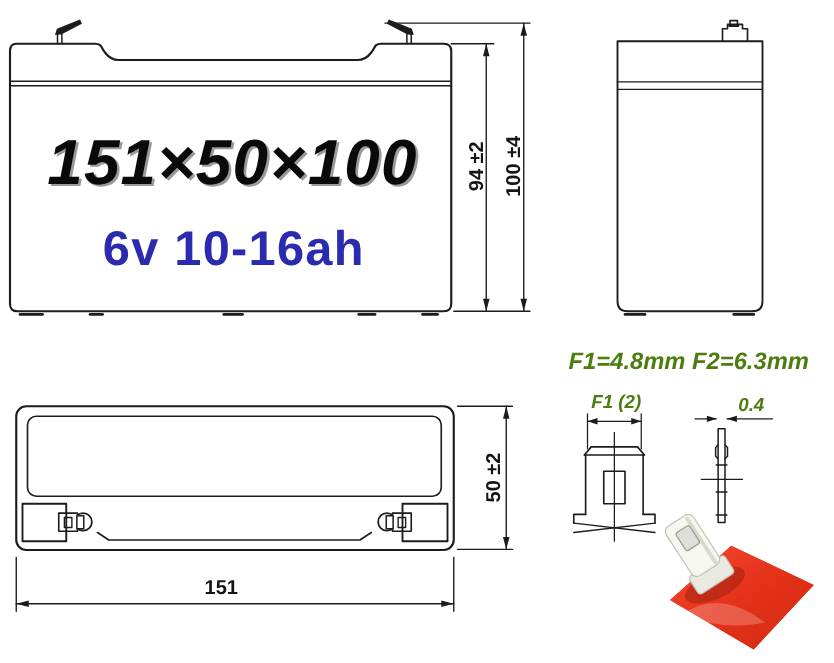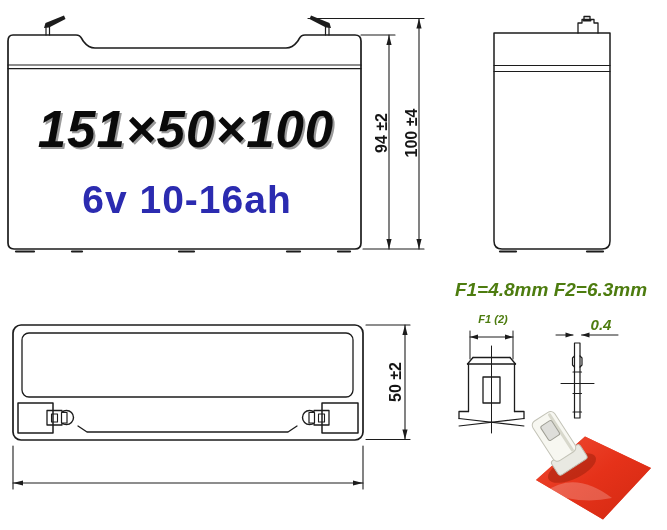--- a/index.html
+++ b/index.html
@@ -20,21 +20,21 @@
     color:#2b2bb0;
   }
   .dim{font-size:16px;font-weight:bold;color:#151515;text-align:center;}
   .dim-rot{width:120px;height:18px;transform:rotate(-90deg);}
   .dim-94{left:322px;top:124px;}
   .dim-100{left:352px;top:124px;}
   .dim-50{left:336px;top:373px;}
   .dim-151{left:137px;top:462px;width:80px;height:18px;}
   .tspec{font-weight:bold;font-style:italic;color:#4d7c0f;text-align:center;}
   .tspec-title{left:438px;top:279px;width:226px;font-size:19px;}
-  .tspec-f1{left:453px;top:313px;width:80px;font-size:11px;}
+  .tspec-f1{left:453px;top:313px;width:80px;font-size:15px;}
   .tspec-08{left:571px;top:316px;width:60px;font-size:15px;}
 </style>
 </head>
 <body>
 
 <div id="stage">
 
   <svg id="lineart" width="667" height="530" viewBox="0 0 667 530" fill="none" stroke-linecap="round" stroke-linejoin="round">
 
     <g stroke="#1c1c1c">
@@ -185,18 +185,19 @@
       </g>
     </g>
   </svg>
 
   <div class="lbl size-label">151×50×100</div>
   <div class="lbl spec-label">6v 10-16ah</div>
 
   <div class="lbl dim dim-rot dim-94">94 ±2</div>
   <div class="lbl dim dim-rot dim-100">100 ±4</div>
   <div class="lbl dim dim-rot dim-50">50 ±2</div>
+  <div class="lbl dim dim-151">151</div>
 
   <div class="lbl tspec tspec-title">F1=4.8mm F2=6.3mm</div>
   <div class="lbl tspec tspec-f1">F1 (2)</div>
   <div class="lbl tspec tspec-08">0.4</div>
 
 </div>
 
 </body></html>

